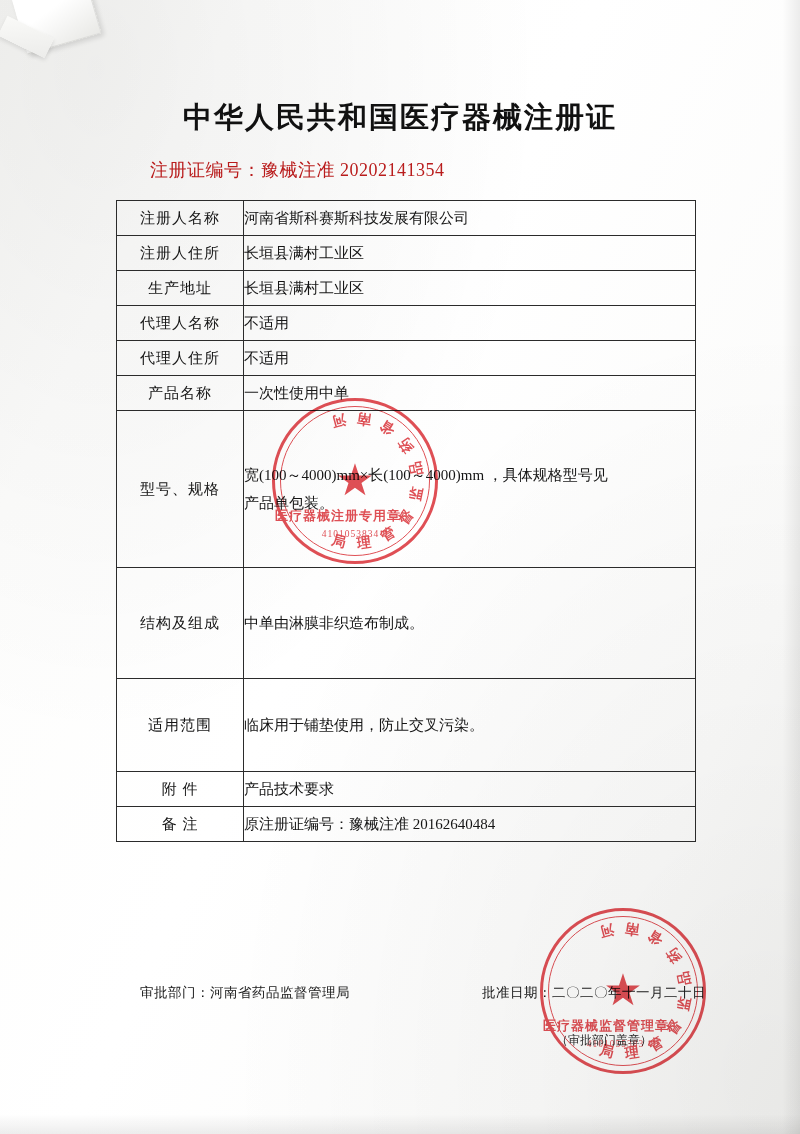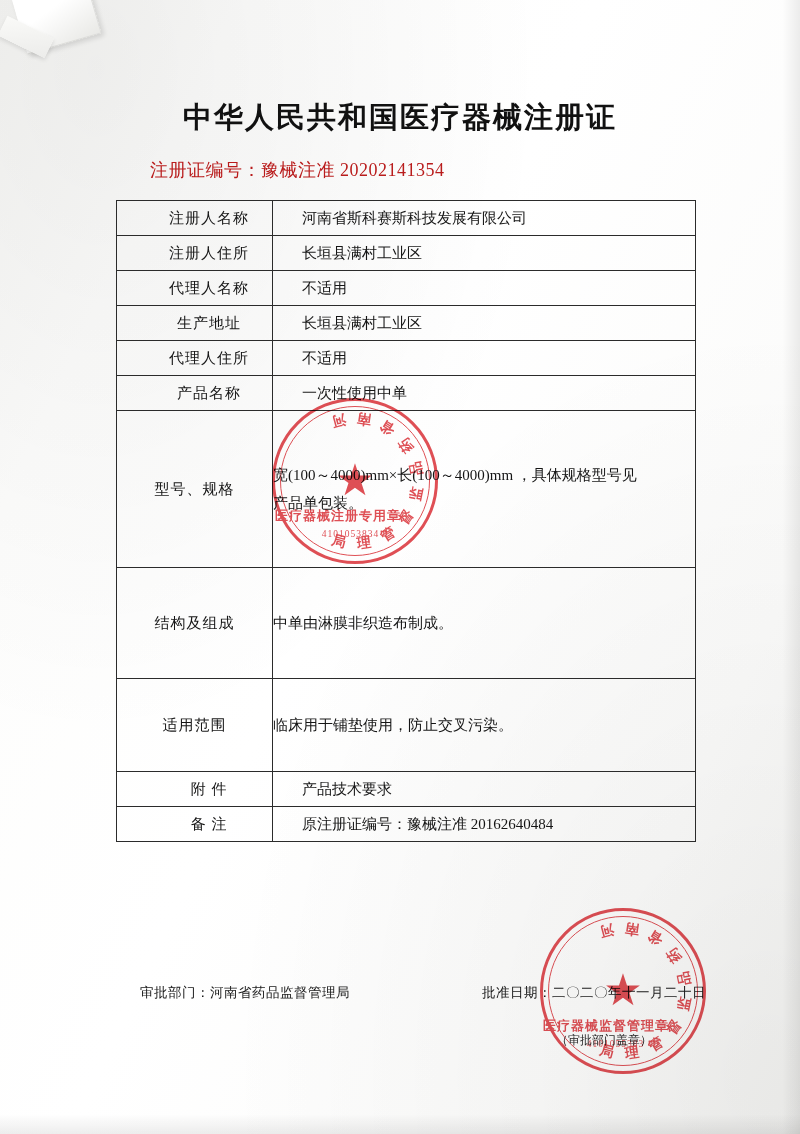--- a/index.html
+++ b/index.html
@@ -114,21 +114,21 @@
   td.label {
     width: 126px;
     text-align: center;
     letter-spacing: 1px;
     padding: 7px 4px;
   }
   td.value {
     padding: 7px 10px 7px 12px;
     line-height: 1.9;
   }
-  tr.short td { height: 34px; padding-left: 29px; }
+  tr.short td { height: 34px; }
   tr.tall-spec td { height: 156px; }
   tr.tall-struct td { height: 110px; }
   tr.tall-scope td { height: 92px; }
 
   td.value.topalign { vertical-align: middle; }
 
   .spec-line { display: block; }
 
   
   .footer {
@@ -251,26 +251,26 @@
     <tbody>
       <tr class="short">
         <td class="label">注册人名称</td>
         <td class="value">河南省斯科赛斯科技发展有限公司</td>
       </tr>
       <tr class="short">
         <td class="label">注册人住所</td>
         <td class="value">长垣县满村工业区</td>
       </tr>
       <tr class="short">
+        <td class="label">生产地址</td>
+        <td class="value">长垣县满村工业区</td>
+      </tr>
+      <tr class="short">
         <td class="label">代理人名称</td>
         <td class="value">不适用</td>
-      </tr>
-      <tr class="short">
-        <td class="label">生产地址</td>
-        <td class="value">长垣县满村工业区</td>
       </tr>
       <tr class="short">
         <td class="label">代理人住所</td>
         <td class="value">不适用</td>
       </tr>
       <tr class="short">
         <td class="label">产品名称</td>
         <td class="value">一次性使用中单</td>
       </tr>
       <tr class="tall-spec">

